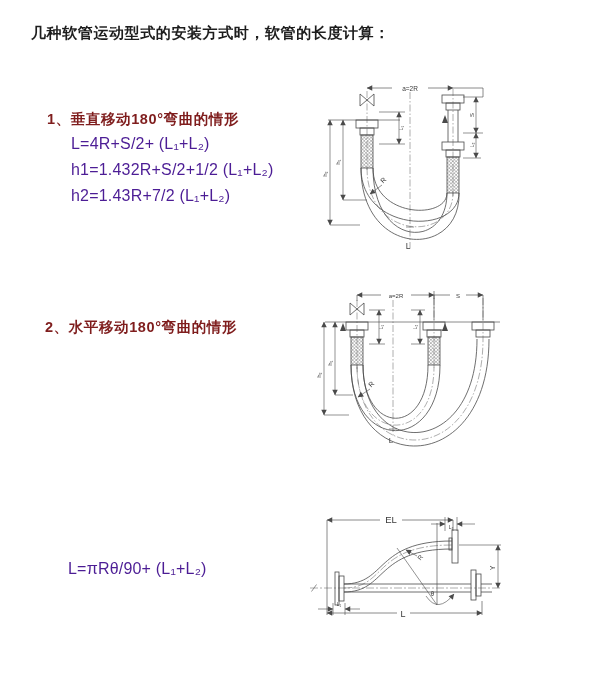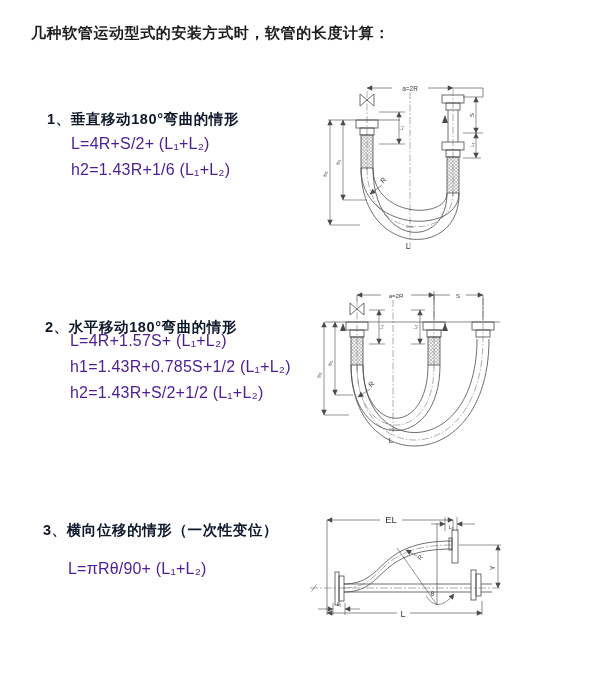--- a/index.html
+++ b/index.html
@@ -5,21 +5,21 @@
   html,body{margin:0;padding:0;background:#ffffff;}
   .page{
     position:relative;width:600px;height:675px;background:#ffffff;overflow:hidden;
     font-family:"Liberation Sans","DejaVu Sans",sans-serif;color:#222;
   }
   .doc-title{
     position:absolute;left:31px;top:24px;font-size:15px;font-weight:bold;
     color:#1d1d1d;letter-spacing:0.6px;white-space:nowrap;
   }
   .case-heading{
-    position:absolute;font-size:14.5px;font-weight:bold;color:#0f172a;
+    position:absolute;font-size:14.5px;font-weight:bold;color:#7f1d1d;
     letter-spacing:0.6px;white-space:nowrap;margin:0;
   }
   .formula-set{
     position:absolute;font-size:16px;font-weight:500;color:#4c1d95;
     line-height:26px;letter-spacing:0.2px;white-space:nowrap;
   }
   #c1h{left:47px;top:110px}  #c1f{left:71px;top:131px}
   #c2h{left:45px;top:318px}  #c2f{left:70px;top:328px}
   #c3h{left:43px;top:521px}  #c3f{left:68px;top:556px}
   .diag{position:absolute;}
@@ -32,31 +32,26 @@
 </head>
 <body>
 
 <div class="page">
 
   <div class="doc-title">几种软管运动型式的安装方式时，软管的长度计算：</div>
 
   <h2 class="case-heading" id="c1h">1、垂直移动180°弯曲的情形</h2>
   <div class="formula-set" id="c1f">
     <div>L=4R+S/2+ (L₁+L₂)</div>
-    <div>h2=1.43R+1/6 (L₁+L₂)</div>
+    <div>h1=1.432R+S/2+1/2 (L₁+L₂)</div>
+    <div>h2=1.43R+7/2 (L₁+L₂)</div>
   </div>
 
   <h2 class="case-heading" id="c2h">2、水平移动180°弯曲的情形</h2>
-  <div class="formula-set" id="c2f">
-    <div>L=4R+1.57S+ (L₁+L₂)</div>
-    <div>h1=1.43R+0.785S+1/2 (L₁+L₂)</div>
-    <div>h2=1.43R+S/2+1/2 (L₁+L₂)</div>
-  </div>
-
-  <h2 class="case-heading" id="c3h">3、横向位移的情形（一次性变位）</h2>
+
   <div class="formula-set" id="c3f">
     <div>L=πRθ/90+ (L₁+L₂)</div>
   </div>
 
   <svg class="diag" id="svg1" width="175" height="175" viewBox="0 0 175 175">
     <defs>
       <marker id="ar1" viewBox="0 0 10 10" refX="9.5" refY="5" markerWidth="7.5" markerHeight="5.5" orient="auto-start-reverse" markerUnits="userSpaceOnUse">
         <path d="M0,0 L10,5 L0,10 z" fill="#4a4a4a"></path>
       </marker>
       <pattern id="hx1" width="3.4" height="3.4" patternUnits="userSpaceOnUse">

